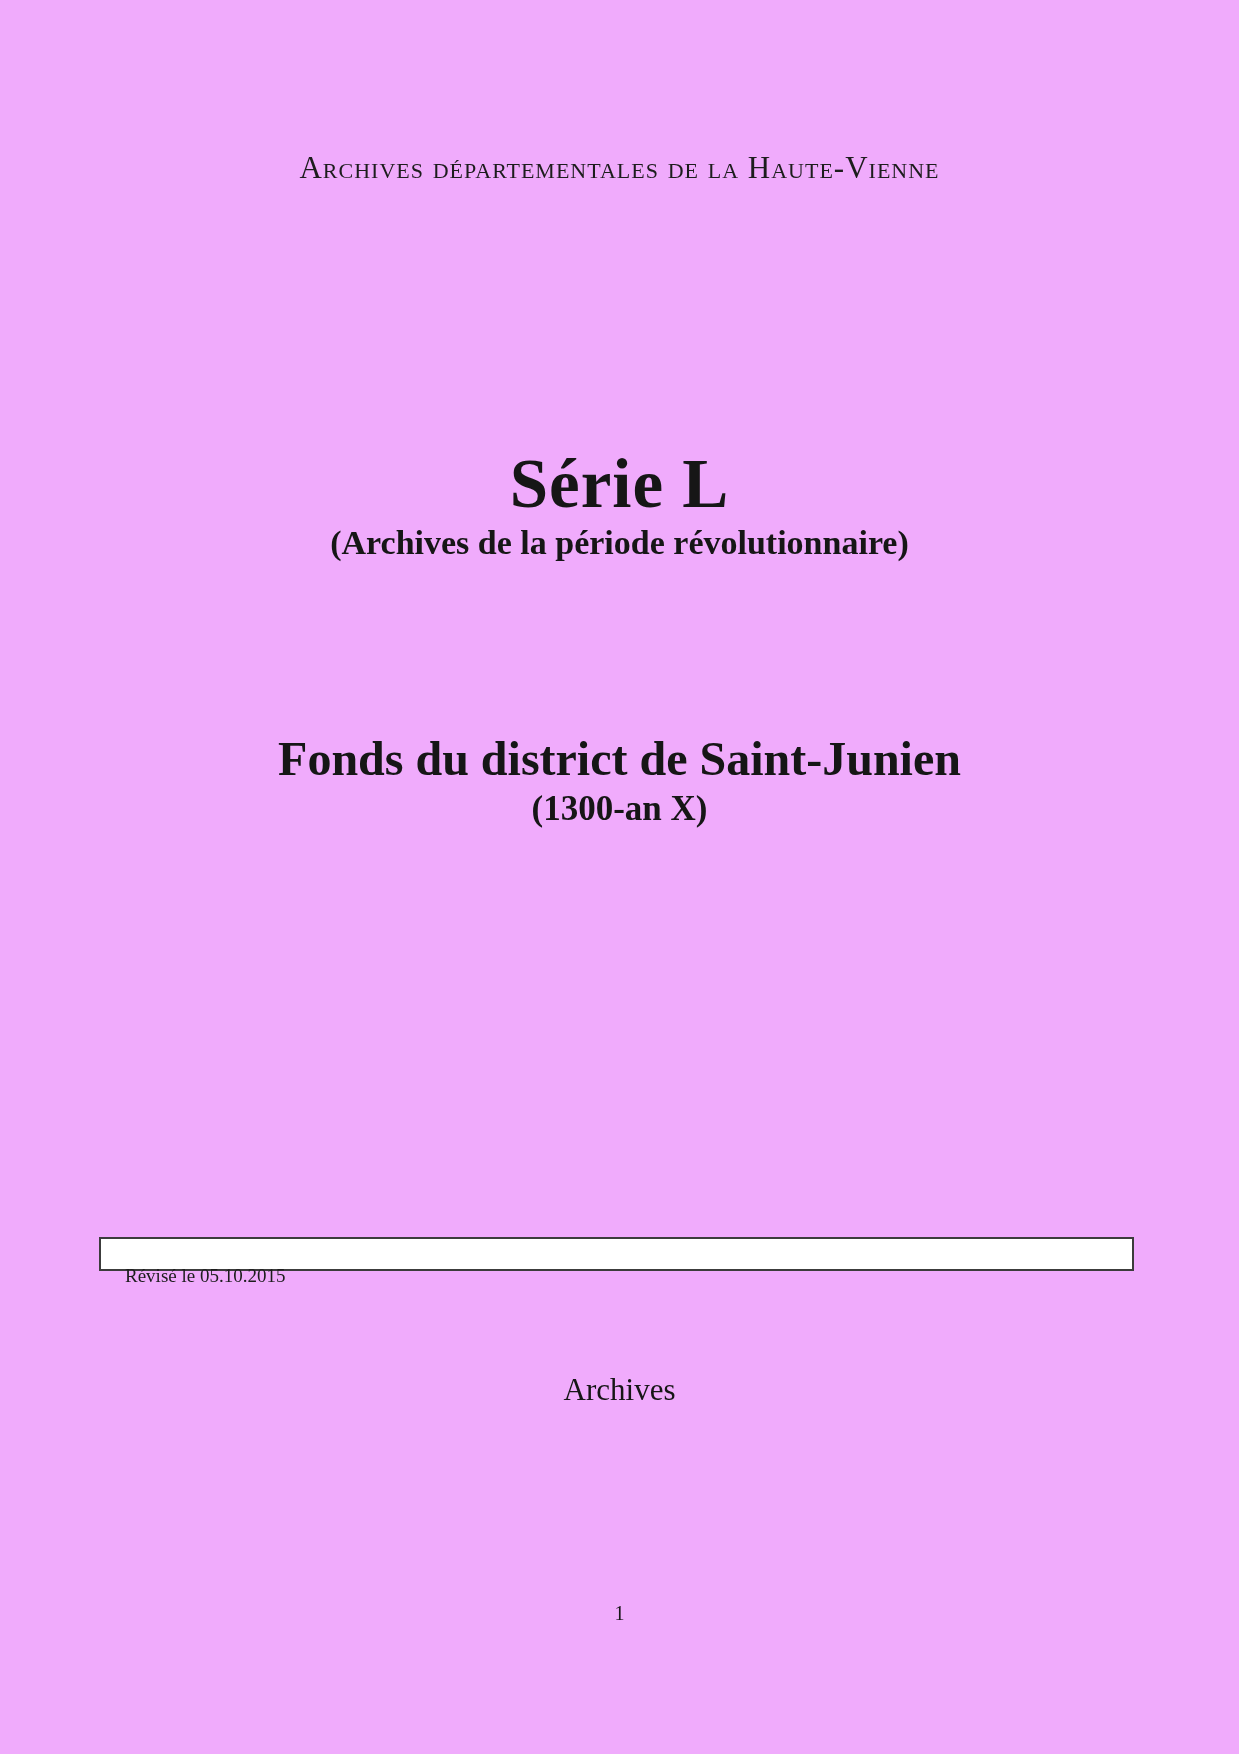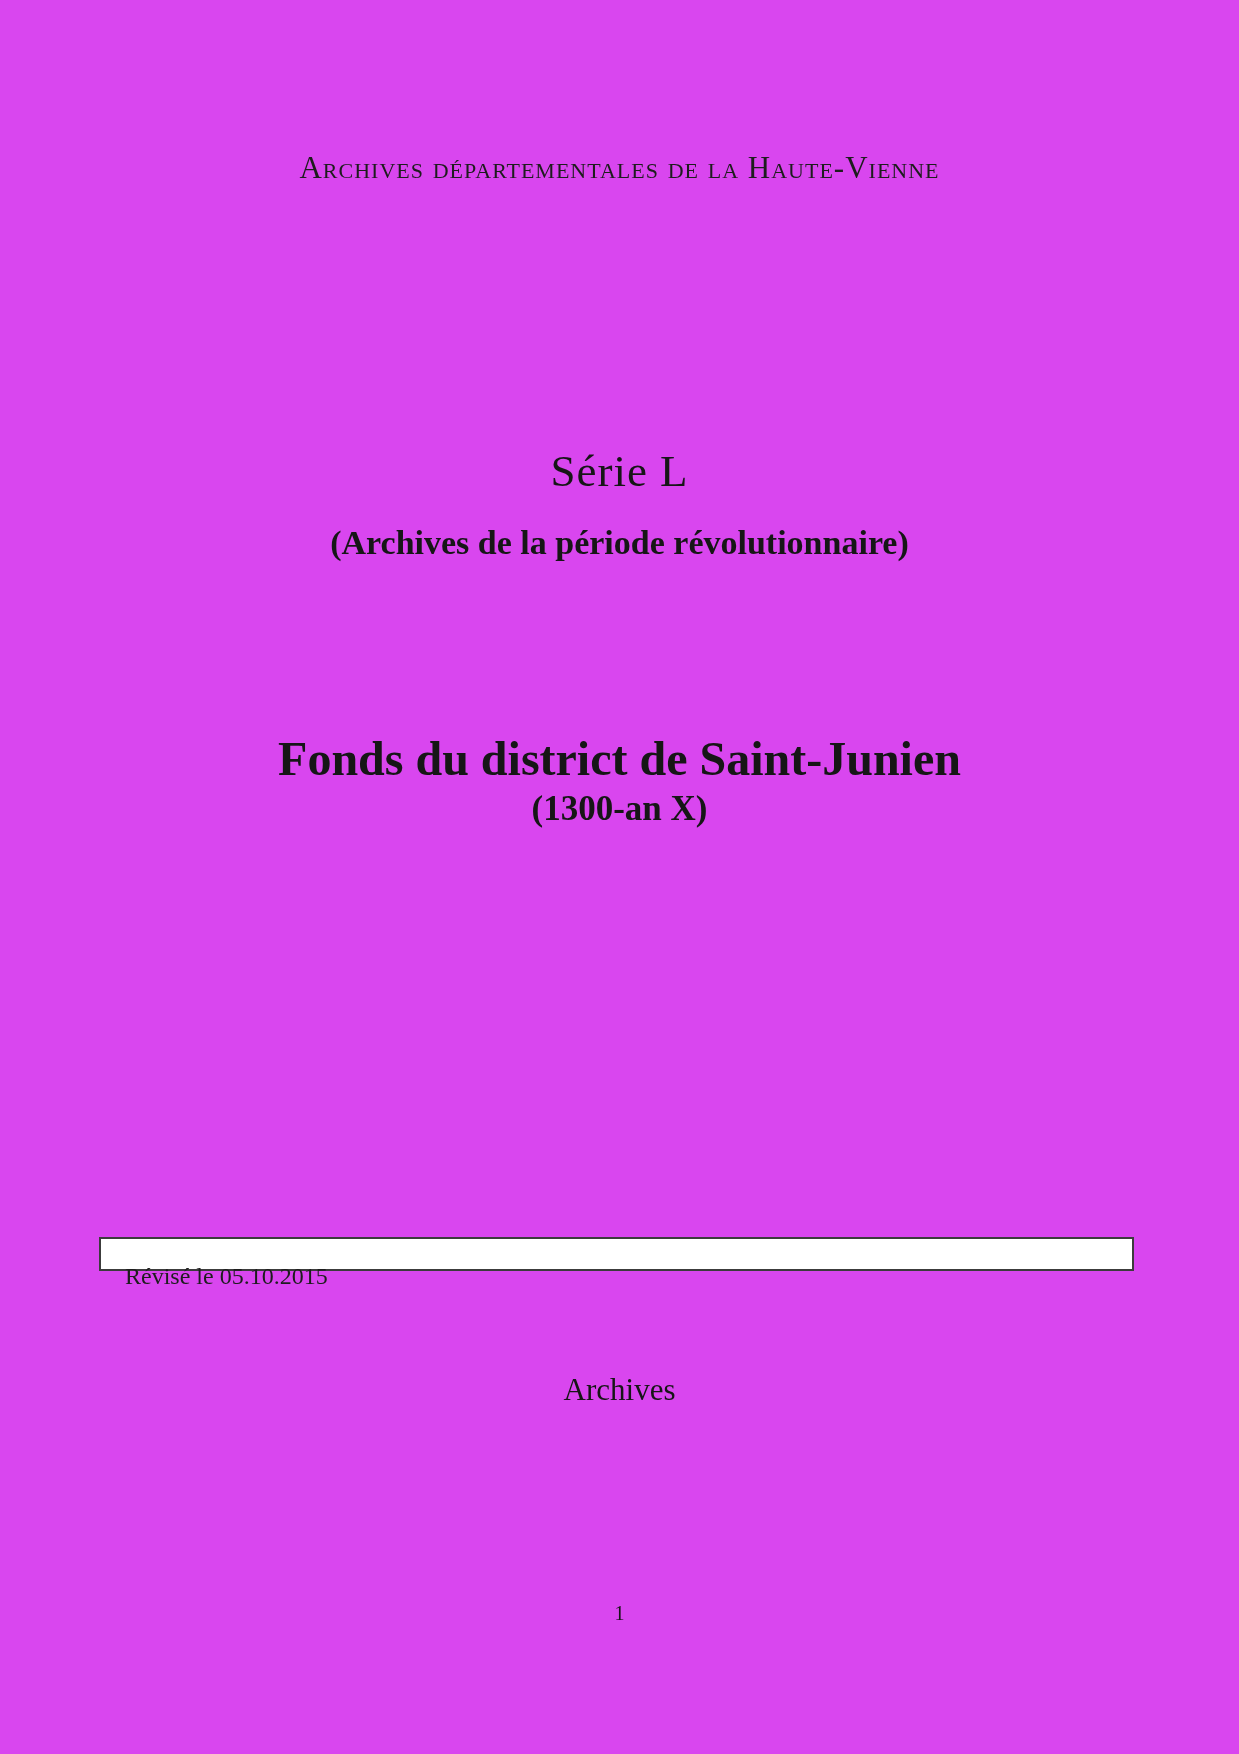--- a/index.html
+++ b/index.html
@@ -5,42 +5,42 @@
     * { margin: 0; padding: 0; box-sizing: border-box; }
     html, body {
       background: #ffffff;
       font-family: "Liberation Serif", "DejaVu Serif", serif;
     }
     .page {
       position: relative;
       width: 1239px;
       height: 1754px;
       margin: 0 auto;
-      background: #d946ef;
+      background: #f0abfc;
       color: #161616;
       overflow: hidden;
     }
     .centered {
       position: absolute;
       left: 0;
       width: 100%;
       text-align: center;
       white-space: nowrap;
     }
     .institution-header {
       top: 150px;
       font-size: 31px;
       font-variant: small-caps;
       letter-spacing: 1px;
       color: #1d1d1d;
     }
     .series-title {
       top: 445px;
-      font-size: 45px;
-      font-weight: normal;
+      font-size: 69px;
+      font-weight: bold;
       letter-spacing: 1px;
     }
     .series-subtitle {
       top: 524px;
       font-size: 34px;
       font-weight: bold;
     }
     .fonds-title {
       top: 731px;
       font-size: 48px;
@@ -66,21 +66,21 @@
       top: 1237px;
       left: 99px;
       width: 1035px;
       height: 34px;
       border: 2px solid #3c3c3c;
       background: #ffffff;
       display: flex;
       align-items: center;
     }
     .revision-note {
-      font-size: 24px;
+      font-size: 19px;
       padding-left: 24px;
       color: #1d1d1d;
       white-space: nowrap;
       margin-top: 44px;
     }
     .place-name {
       top: 1372px;
       font-size: 31px;
     }
     .publication-years {

